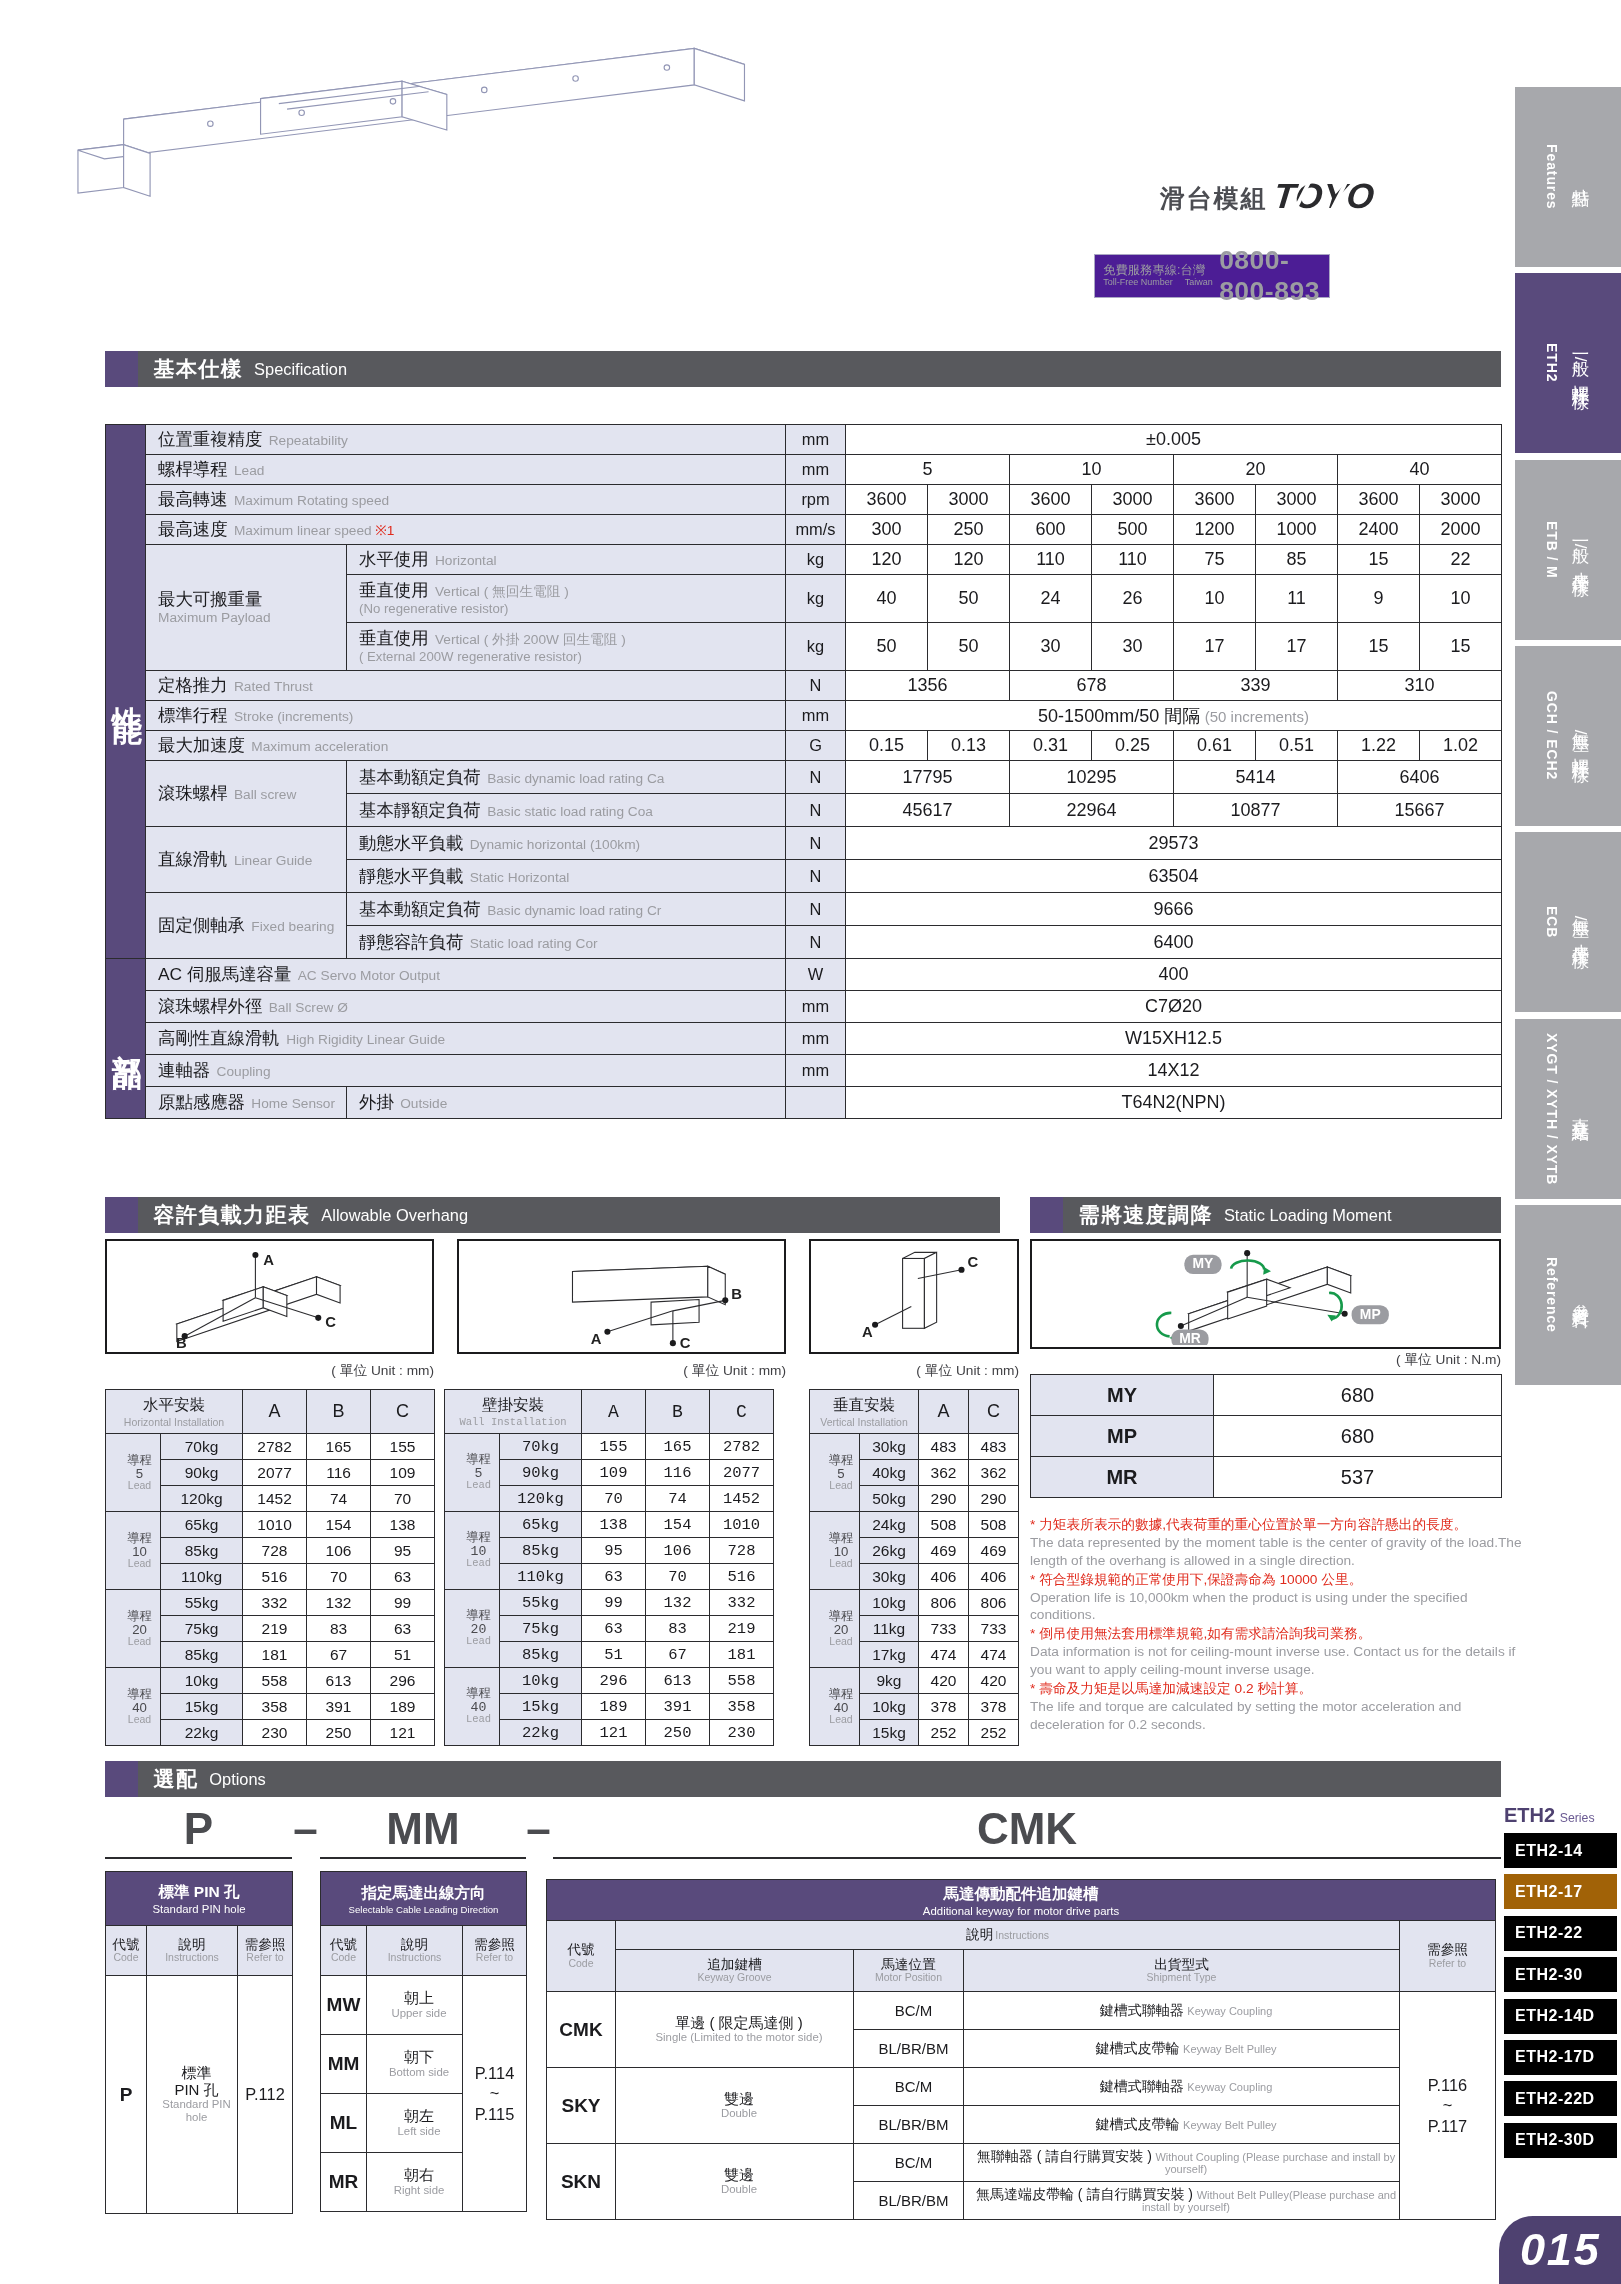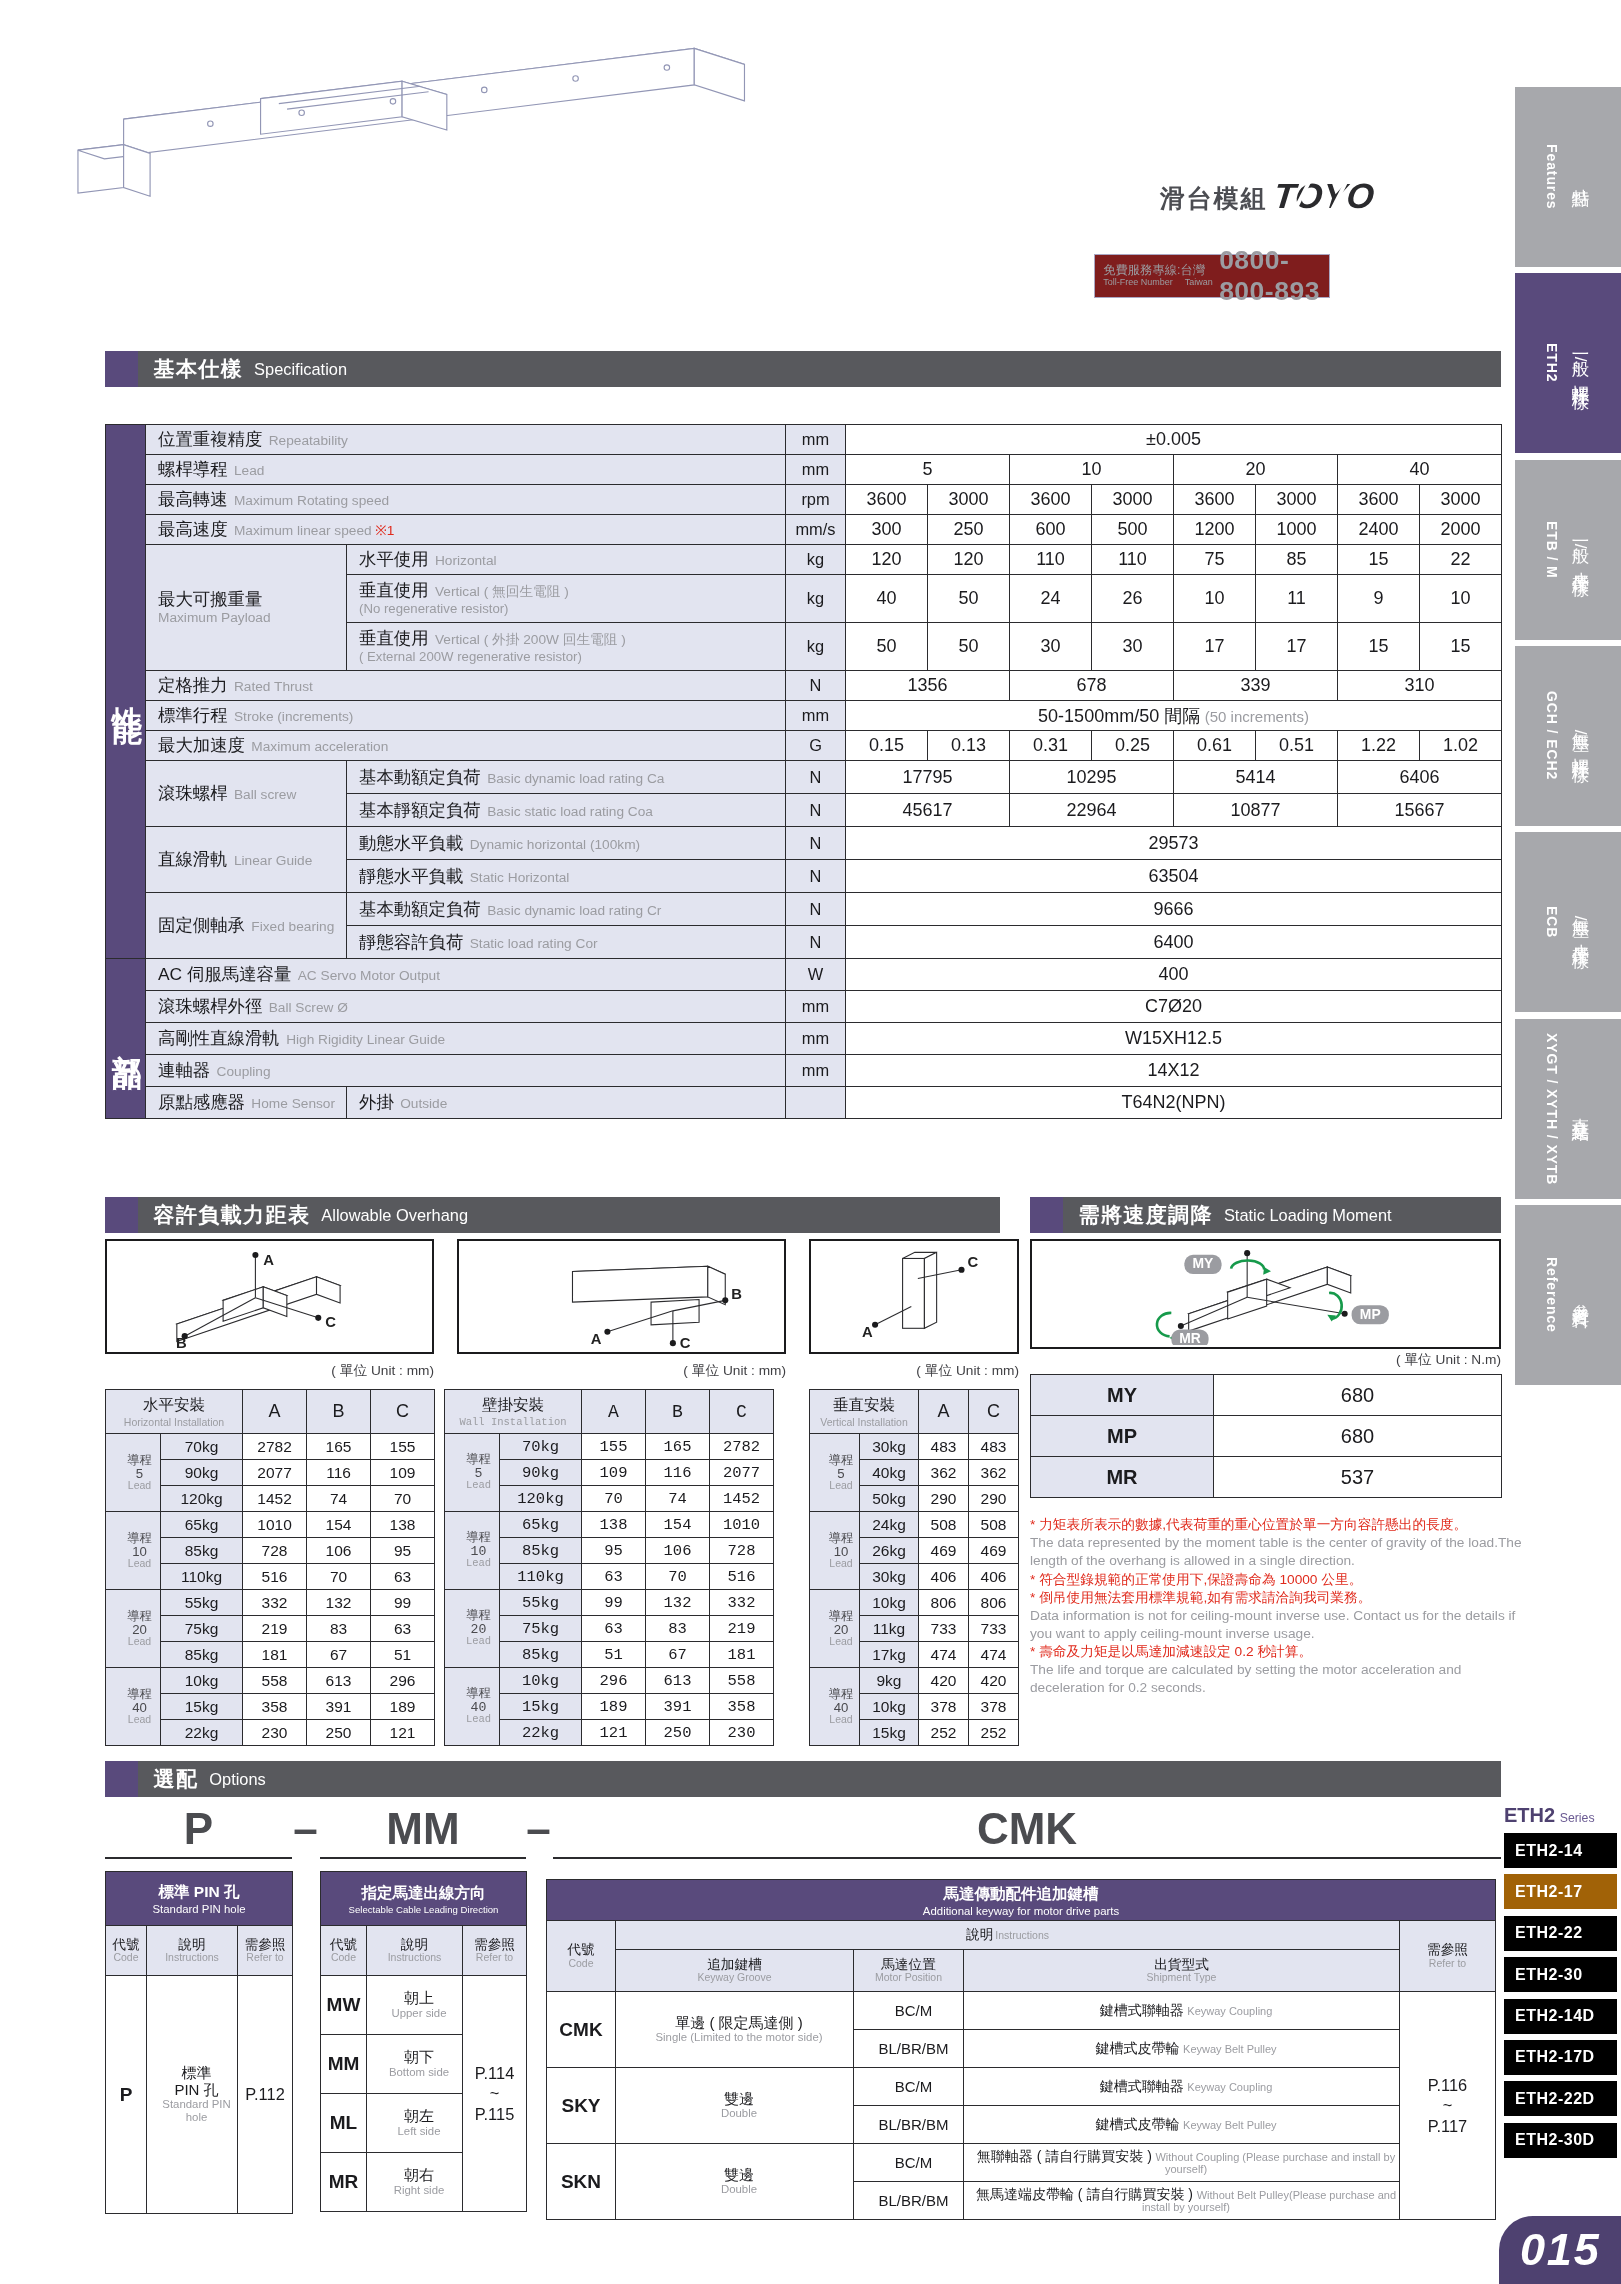--- a/index.html
+++ b/index.html
@@ -6,21 +6,21 @@
   html,body{background:#fff;}
   .page{position:relative;width:1621px;height:2284px;background:#fff;overflow:hidden;
         font-family:"Liberation Sans",sans-serif;color:#222;}
   
   .illustration{position:absolute;left:64px;top:4.6px;width:804px;height:210px;}
   .product-zh{position:absolute;left:1160px;top:182px;font-size:25px;font-weight:bold;color:#4c4d52;letter-spacing:1.8px;}
   .toyo{position:absolute;left:1274px;top:176px;font-size:35px;font-weight:bold;font-style:italic;
         color:#2a2a2d;letter-spacing:0.5px;transform:skewX(-6deg);}
   .toyo .cut{position:absolute;width:4.1px;height:39px;background:#fff;top:-1.8px;transform:rotate(22deg);}
   .tollfree{position:absolute;left:1094px;top:254px;width:236px;height:44px;border:1.4px solid #aaa7c3;
-            display:flex;align-items:center;padding:0 8.2px;gap:6.4px;background:#7f1d1d;}
+            display:flex;align-items:center;padding:0 8.2px;gap:6.4px;background:#4c1d95;}
   .tf-l{line-height:1.1;white-space:nowrap;}
   .tf-zh{font-size:12.3px;color:#9b9ca1;}
   .tf-en{font-size:9px;color:#9b9ca1;display:flex;gap:12px;}
   .tf-num{font-size:26.5px;font-weight:bold;color:#9b9ca1;letter-spacing:0.5px;}
   
   .tab{position:absolute;left:1515px;width:106px;height:180px;background:#a7a8ac;
        display:flex;align-items:center;justify-content:center;gap:9px;}
   .tab.active{background:#594a7c;}
   .tzh{writing-mode:vertical-rl;font-size:17.4px;color:#fff;letter-spacing:2.3px;}
   .tcode{writing-mode:vertical-rl;font-size:14px;font-weight:bold;color:#fff;letter-spacing:0.9px;}
@@ -854,20 +854,21 @@
     </table>
   <div class="mnotes">
 
       <div class="note">
         <div class="nzh">* 力矩表所表示的數據,代表荷重的重心位置於單一方向容許懸出的長度。</div>
         <div class="nen">The data represented by the moment table is the center of gravity of the load.The length of the overhang is allowed in a single direction.</div>
       </div>
 
       <div class="note">
         <div class="nzh">* 符合型錄規範的正常使用下,保證壽命為 10000 公里。</div>
+        <div class="nen">Operation life is 10,000km when the product is using under the specified conditions.</div>
       </div>
 
       <div class="note">
         <div class="nzh">* 倒吊使用無法套用標準規範,如有需求請洽詢我司業務。</div>
         <div class="nen">Data information is not for ceiling-mount inverse use. Contact us for the details if you want to apply ceiling-mount inverse usage.</div>
       </div>
 
       <div class="note">
         <div class="nzh">* 壽命及力矩是以馬達加減速設定 0.2 秒計算。</div>
         <div class="nen">The life and torque are calculated by setting the motor acceleration and deceleration for 0.2 seconds.</div>

